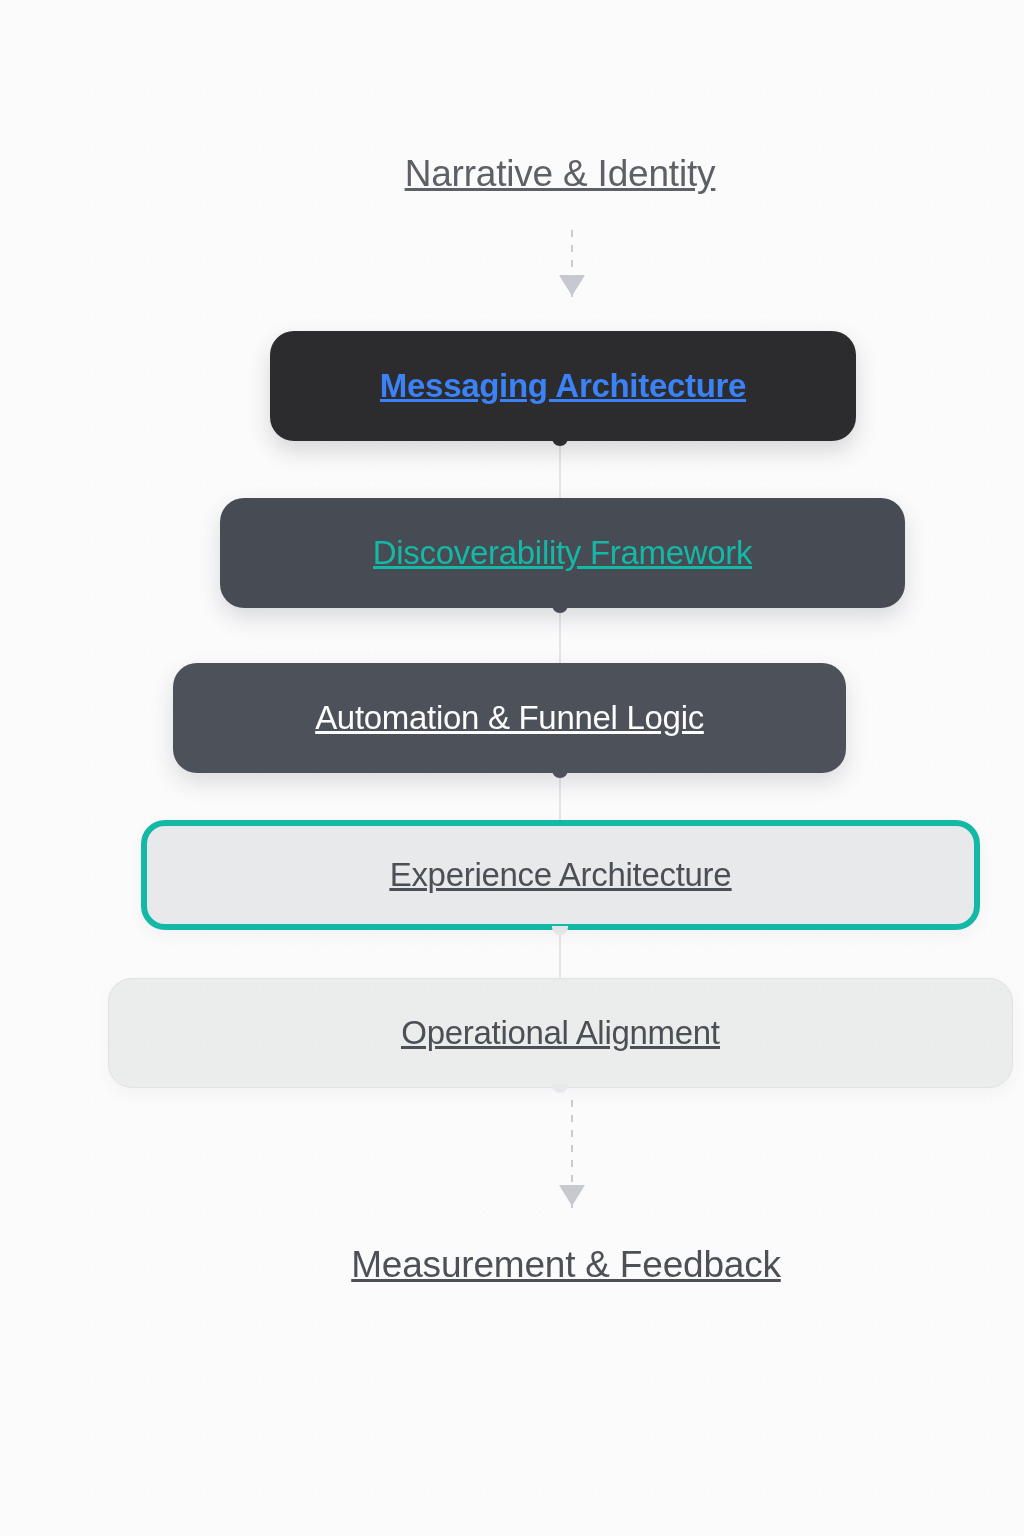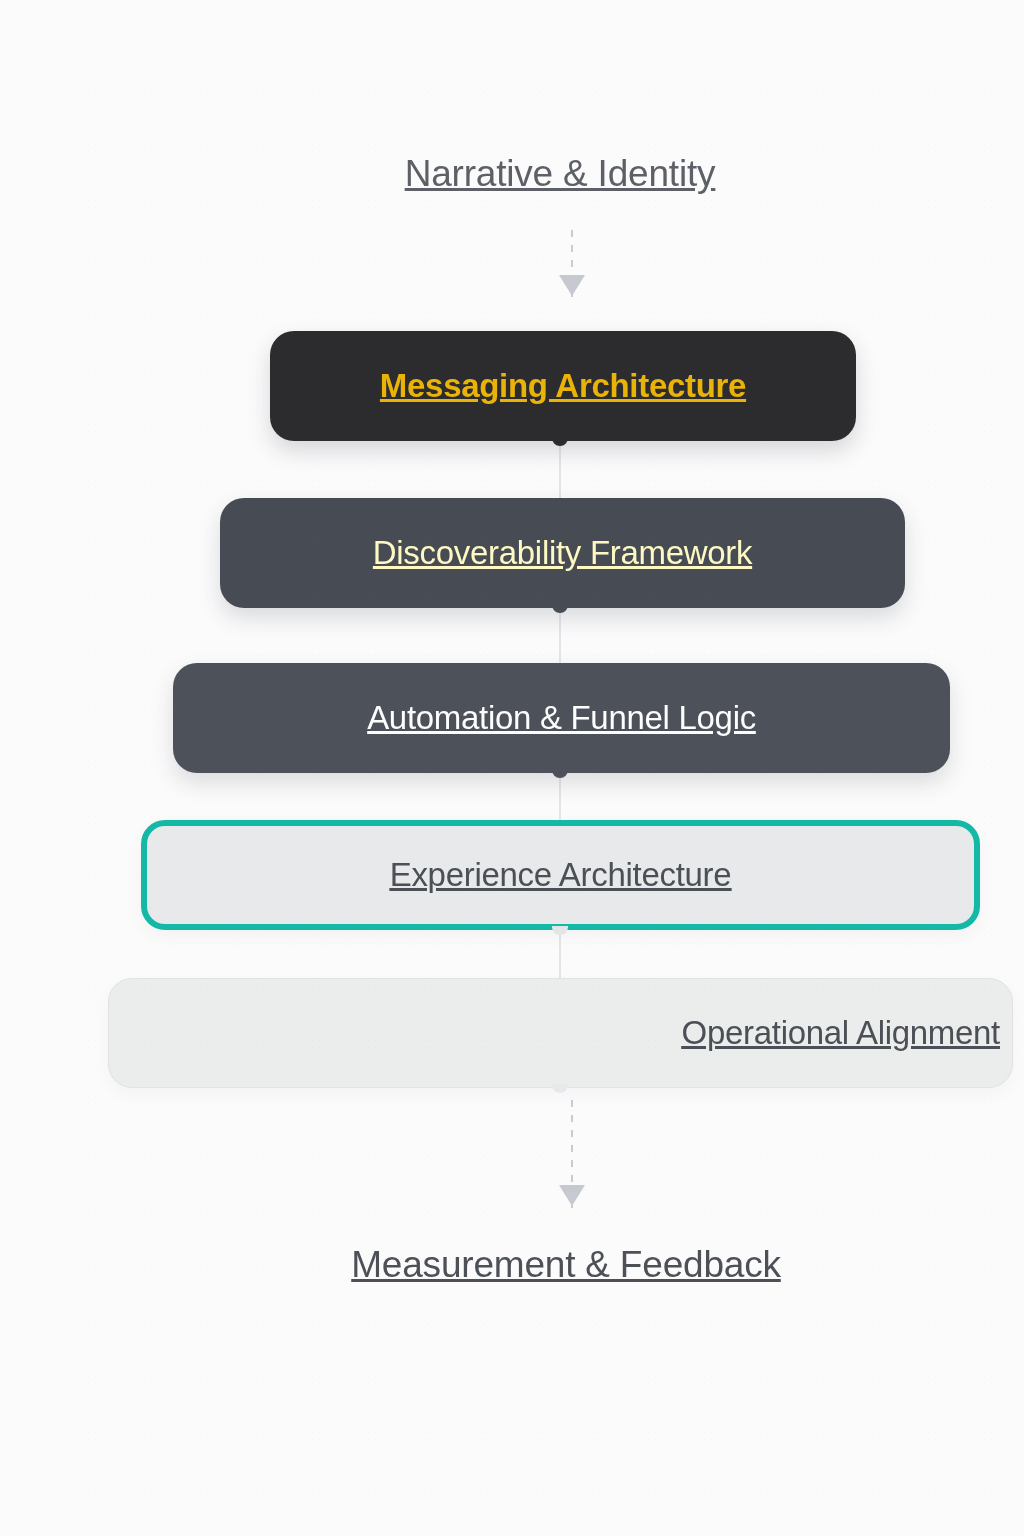--- a/index.html
+++ b/index.html
@@ -128,54 +128,53 @@
     font-size: 33px;
     letter-spacing: -0.3px;
     white-space: nowrap;
   }
 
   
   .stage-bar.tone-darkest {
     background: #2c2c2f;
     box-shadow: 0 10px 22px rgba(35,37,43,0.17);
   }
-  .stage-bar.tone-darkest .stage-label { color: #eab308; font-weight: 600; }
+  .stage-bar.tone-darkest .stage-label { color: #3b82f6; font-weight: 600; }
 
   .stage-bar.tone-dark {
     background: #474b54;
     box-shadow: 0 10px 22px rgba(45,48,56,0.16);
   }
-  .stage-bar.tone-dark .stage-label { color: #fef9c3; font-weight: 500; }
+  .stage-bar.tone-dark .stage-label { color: #14b8a6; font-weight: 500; }
 
   .stage-bar.tone-mid {
     background: #4d515a;
     box-shadow: 0 10px 22px rgba(45,48,56,0.15);
   }
   .stage-bar.tone-mid .stage-label { color: #fdfdfd; font-weight: 500; }
 
   
   .stage-bar.tone-light {
     background: #e8e9ea;
     border: 6px solid #14b8a6;
     box-shadow: 0 6px 16px rgba(70,75,85,0.05);
   }
   .stage-bar.tone-light .stage-label { color: #4b4f56; font-weight: 500; }
 
   .stage-bar.tone-lightest {
     background: #ebecec;
     border: 1px solid #e0e2e4;
     box-shadow: 0 6px 16px rgba(70,75,85,0.045);
-    justify-content: flex-end;
   }
   .stage-bar.tone-lightest .stage-label { color: #4b4f56; font-weight: 500; }
 
   
   #stage-1 { top: 283px; left: 222px; width: 586px; }
   #stage-2 { top: 450px; left: 172px; width: 685px; }
-  #stage-3 { top: 615px; left: 125px; width: 777px; }
+  #stage-3 { top: 615px; left: 125px; width: 673px; }
   #stage-4 { top: 772px; left:  93px; width: 839px; }
   #stage-5 { top: 930px; left:  60px; width: 905px; }
 
   #spine-1 { top: 393px; height: 57px; }
   #spine-2 { top: 560px; height: 55px; }
   #spine-3 { top: 725px; height: 47px; }
   #spine-4 { top: 882px; height: 48px; }
 
   #nub-1 { top: 389px; background: #2c2c2f; }
   #nub-2 { top: 556px; background: #474b54; }

